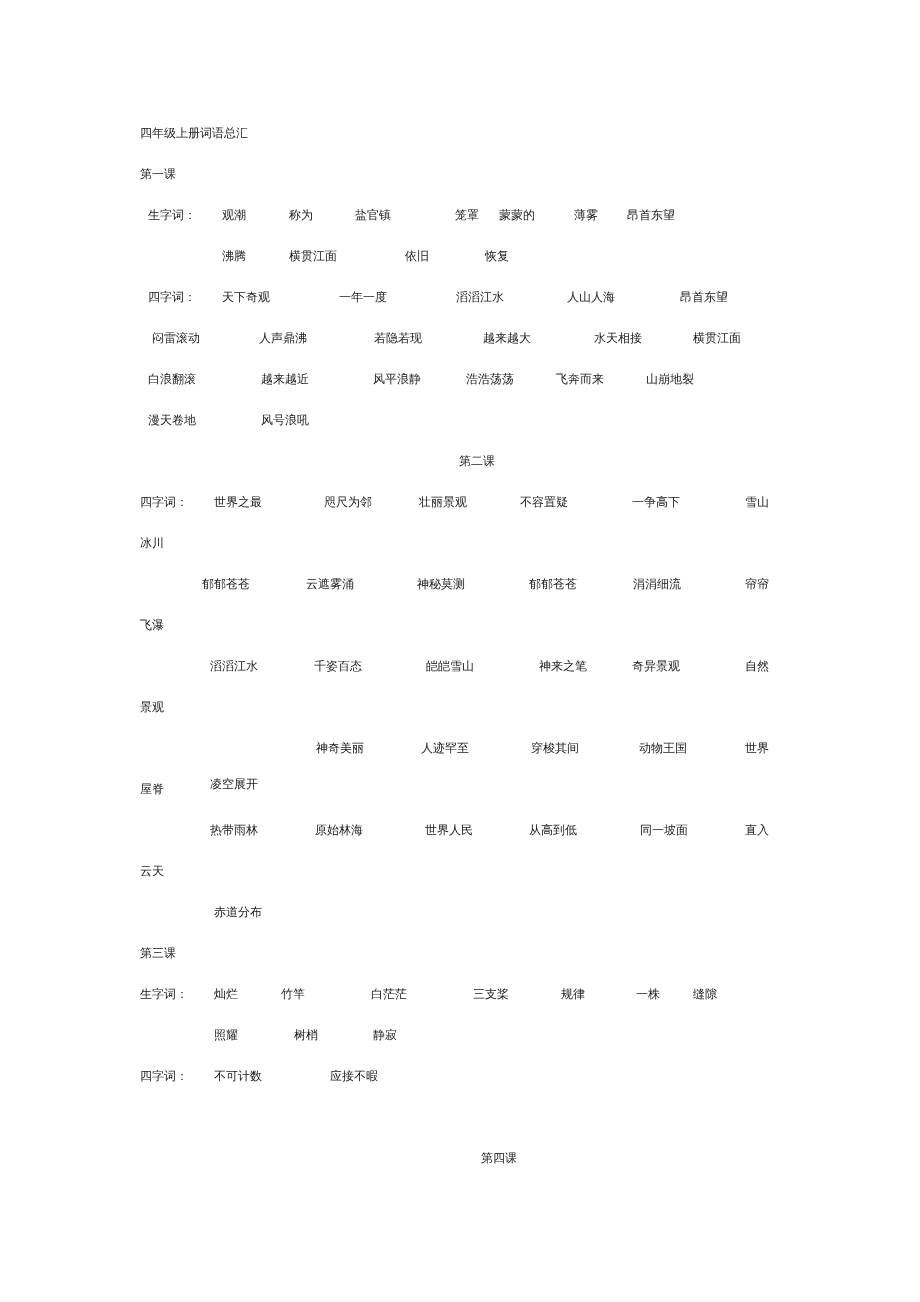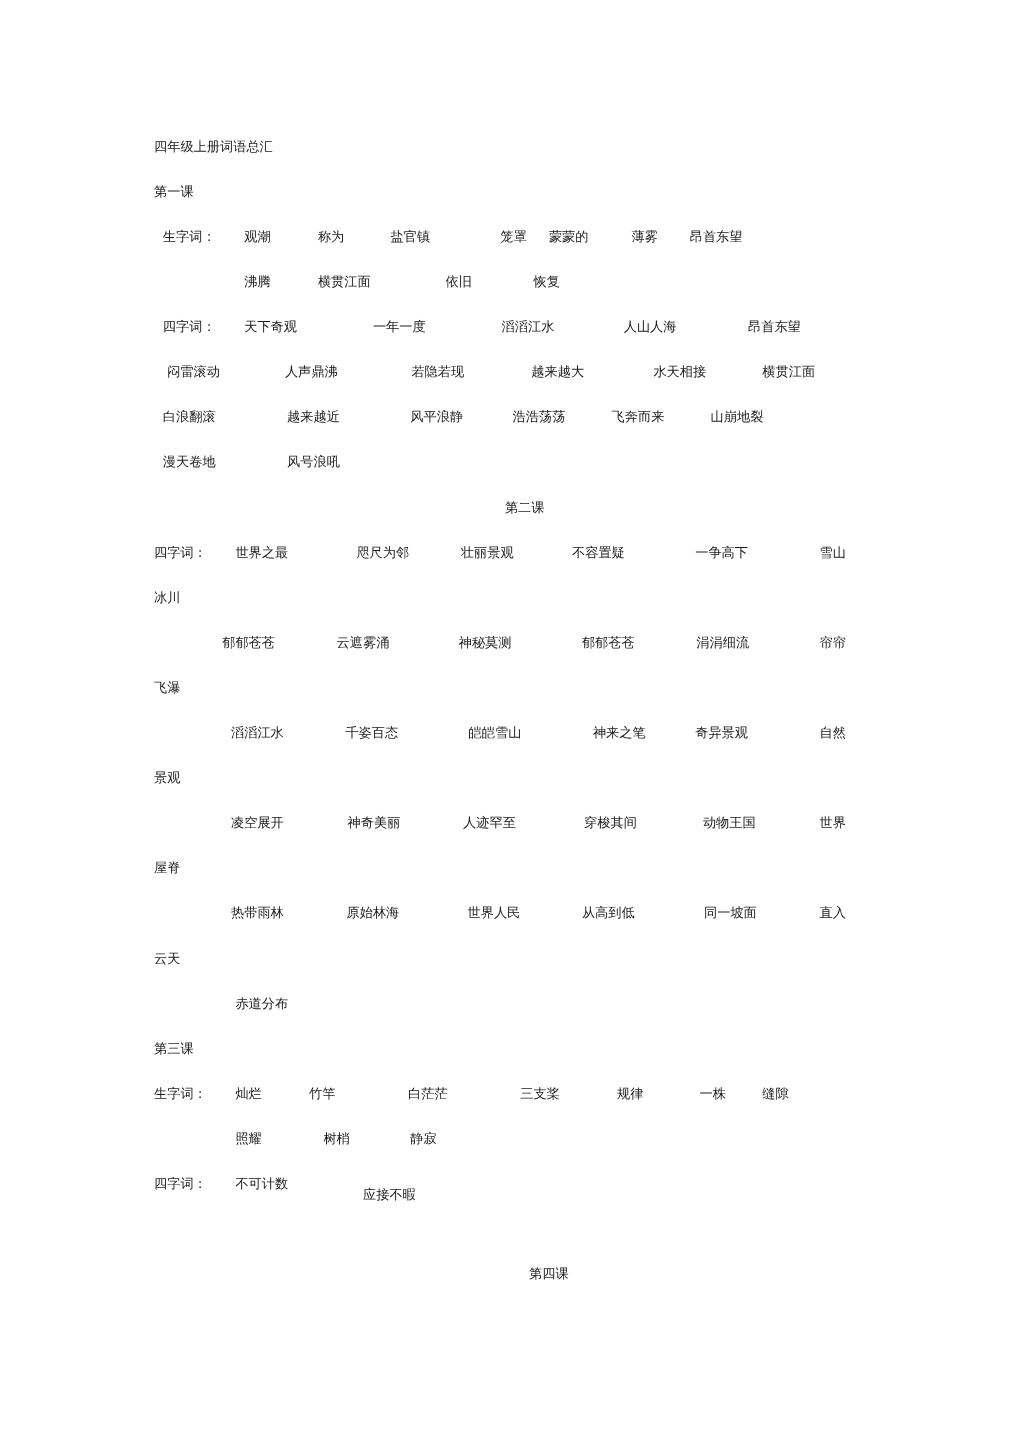--- a/index.html
+++ b/index.html
@@ -91,21 +91,21 @@
     <span class="w" style="left:70px;">滔滔江水</span>
     <span class="w" style="left:174px;">千姿百态</span>
     <span class="w" style="left:286px;">皑皑雪山</span>
     <span class="w" style="left:399px;">神来之笔</span>
     <span class="w" style="left:492px;">奇异景观</span>
     <span class="w" style="left:605px;">自然</span>
   </div>
   <div class="ln" style="left:140px;top:696px;">景观</div>
 
   <div class="ln" style="left:140px;top:737px;width:700px;">
-    <span class="w" style="left:70px;">凌空展开</span>
+    <span class="w" style="left:70px;margin-top:36px;">凌空展开</span>
     <span class="w" style="left:176px;">神奇美丽</span>
     <span class="w" style="left:281px;">人迹罕至</span>
     <span class="w" style="left:391px;">穿梭其间</span>
     <span class="w" style="left:499px;">动物王国</span>
     <span class="w" style="left:605px;">世界</span>
   </div>
   <div class="ln" style="left:140px;top:778px;">屋脊</div>
 
   <div class="ln" style="left:140px;top:819px;width:700px;">
     <span class="w" style="left:70px;">热带雨林</span>
@@ -133,18 +133,18 @@
   </div>
   <div class="ln" style="left:140px;top:1024px;width:700px;">
     <span class="w" style="left:74px;">照耀</span>
     <span class="w" style="left:154px;">树梢</span>
     <span class="w" style="left:233px;">静寂</span>
   </div>
 
   <div class="ln" style="left:140px;top:1065px;width:700px;">
     <span class="w" style="left:0px;">四字词：</span>
     <span class="w" style="left:74px;">不可计数</span>
-    <span class="w" style="left:190px;margin-top:10px;">应接不暇</span>
+    <span class="w" style="left:190px;">应接不暇</span>
   </div>
 
   <div class="ln" style="left:481px;top:1147px;">第四课</div>
 
 </div>
 
 </body></html>

